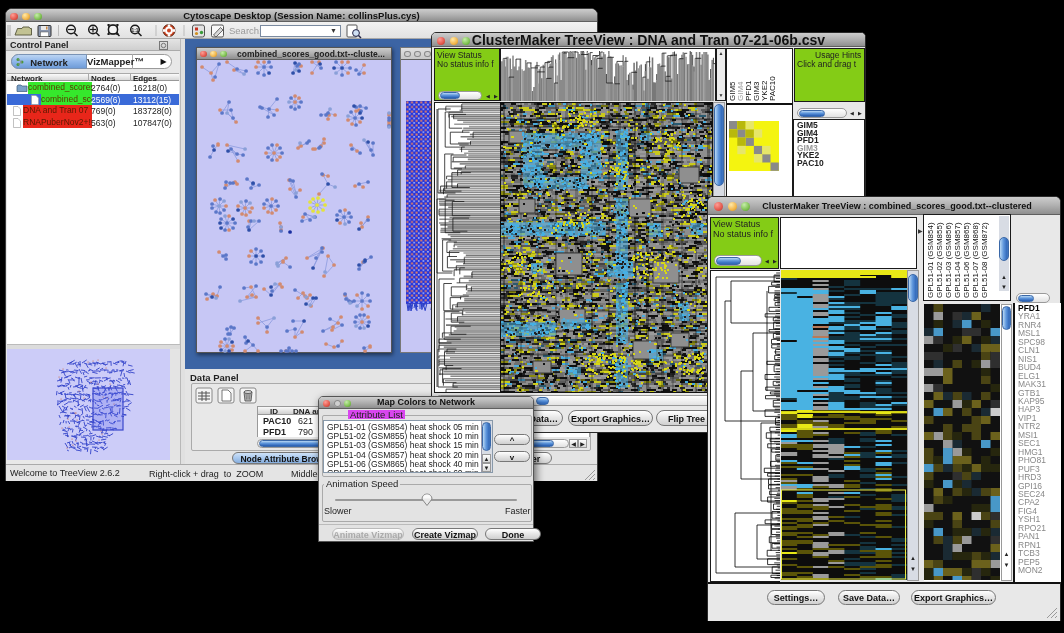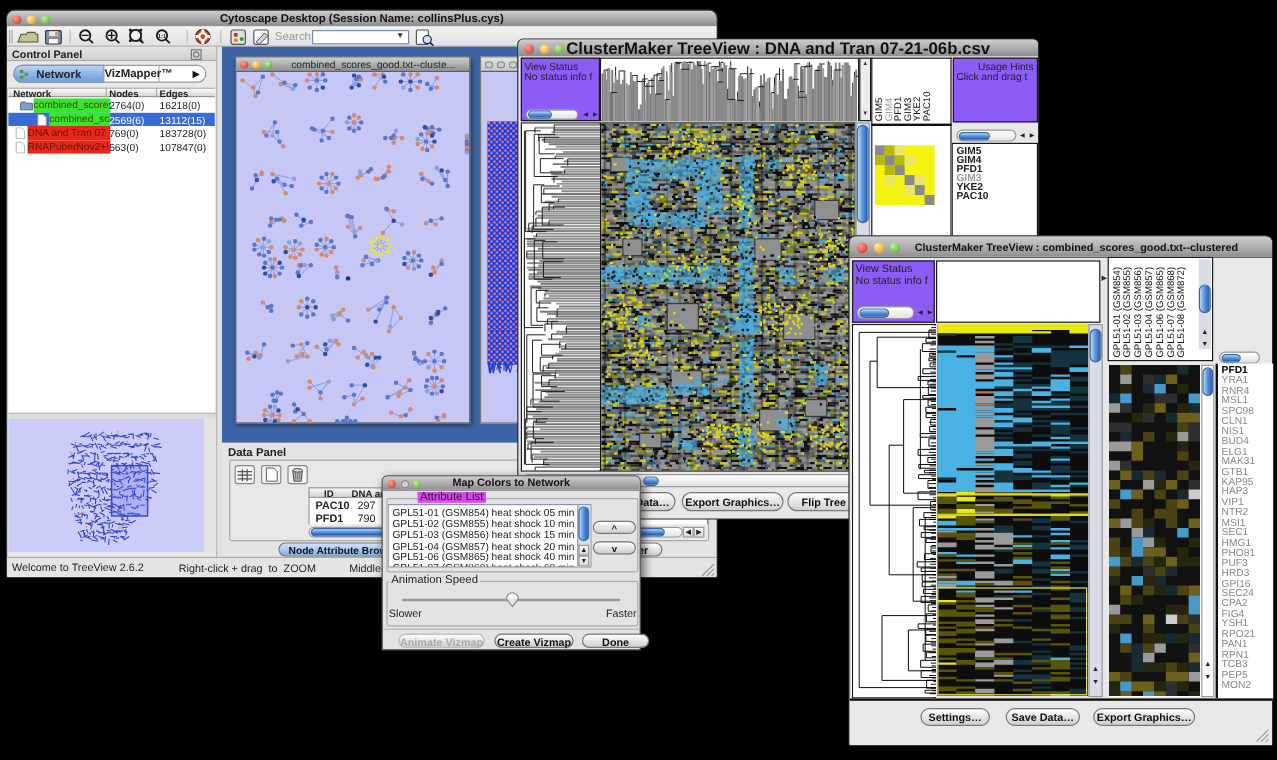--- a/index.html
+++ b/index.html
@@ -11,21 +11,21 @@
   border-bottom:1px solid #5f5f5f; text-align:center; color:#111; font-weight:bold; }
 .lights { position:absolute; display:flex; gap:4.5px; }
 .lt { border-radius:50%; }
 .lt.r { background:radial-gradient(circle at 35% 30%, #ff9d95, #e2574b 60%, #b03227); }
 .lt.y { background:radial-gradient(circle at 35% 30%, #ffe9a8, #f2b548 60%, #c68a1e); }
 .lt.g { background:radial-gradient(circle at 35% 30%, #c5edaa, #7fc151 60%, #4e9427); }
 .lt.o { background:#cfcfcf; box-shadow:inset 0 0 0 1px #8a8a8a; }
 .pill { position:absolute; background:linear-gradient(#ffffff,#e8e8e8 45%,#cfcfcf);
   border:1px solid #777; border-radius:9px; text-align:center; color:#111;
   font-weight:bold; font-size:9px; }
-.panelbox { position:absolute; background:#8b5cf6; border:1px solid #1a1a1a; }
+.panelbox { position:absolute; background:#84cc16; border:1px solid #1a1a1a; }
 .statustxt { font-size:9px; color:#222; line-height:9px; }
 .sbtrack { position:absolute; background:linear-gradient(#ffffff,#e2e2e2); border:1px solid #9a9a9a; border-radius:6px; }
 .sbthumb { position:absolute; background:linear-gradient(#b8d8f4,#5e96dc 45%,#2f66b8 90%,#5a8cc8); border:1px solid #3a68a8; border-radius:5px; }
 .sbtrackv { position:absolute; background:#d8dce4; border:1px solid #9a9a9a; }
 .sbthumbv { position:absolute; background:linear-gradient(90deg,#b8d8f4,#5e96dc 45%,#2f66b8 90%,#5a8cc8); border:1px solid #3a68a8; border-radius:5px; }
 .arrbtn { position:absolute; background:linear-gradient(#fdfdfd,#d8d8d8); border:1px solid #999; font-size:6px; color:#222; text-align:center; }
 .whitebox { position:absolute; background:#fff; border:1px solid #1a1a1a; }
 svg { display:block; }
 </style></head>
 <body>
@@ -173,21 +173,21 @@
           <rect x="86" y="39" width="30" height="42" fill="#5560e8" fill-opacity="0.25" stroke="#3a46cc" stroke-width="1.2"></rect>
         </svg>
   </div>
   <div class="abs" style="left:164px; top:340px; width:10px; height:111px; background:#e4e4e4;"></div>
 
   <div class="abs" style="left:174px; top:30px; width:5px; height:425px; background:#e0e0e0; border-left:1px solid #b8b8b8;"></div>
 
   <div class="abs" style="left:179px; top:30px; width:412px; height:330px; background:#3c64a4; overflow:hidden;">
 
     <div class="abs" style="left:11px; top:8px; width:196px; height:306px; background:#c7c7f5; border:1px solid #555; box-shadow:1px 2px 4px rgba(0,0,0,0.5);">
-      <div class="tbar" style="height:12px; font-size:8.5px; line-height:12px; font-weight:normal; color:#222; padding-left:34px;">combined_scores_good.txt--cluste...</div>
+      <div class="tbar" style="height:12px; font-size:8.5px; line-height:12px; font-weight:bold; color:#222; padding-left:34px;">combined_scores_good.txt--cluste...</div>
       <div class="lights" style="left:3px; top:2.8px; gap:3.5px;">
             <div class="lt r" style="width:6.5px;height:6.5px;"></div>
             <div class="lt y" style="width:6.5px;height:6.5px;"></div>
             <div class="lt g" style="width:6.5px;height:6.5px;"></div>
           </div>
       <div class="abs" style="left:0; top:12px; width:194px; height:293px; overflow:hidden;">
         <svg width="194" height="293">
               <path d="M14 13L22 4M14 13L5 7M22 4L18 17M14 13L16 20M40 9L30 2M40 9L47 14M47 14L37 10M40 9L49 11M67 7L74 7M67 7L72 13M67 7L67 15M67 7L61 13M67 7L59 7M67 7L61 2M67 7L67 2M67 7L72 2M99 10L102 11M99 10L104 6M104 6L98 3M98 3L96 13M102 11L102 4M96 13L100 6M124 8L115 2M115 2L122 2M122 2L123 4M122 2L115 13M145 8L153 8M145 8L151 13M145 8L145 15M145 8L139 13M145 8L137 8M145 8L139 2M145 8L145 2M145 8L151 2M167 13L159 10M167 13L162 14M162 14L167 5M30 53L36 58M36 58L34 50M34 50L23 50M30 53L32 42M30 53L39 62M32 42L25 53M72 49L63 47M72 49L80 39M72 49L77 55M77 55L65 48M72 49L71 57M72 49L80 50M98 42L104 42M98 42L102 47M98 42L98 49M98 42L94 47M98 42L92 42M98 42L94 38M98 42L98 36M98 42L102 38M131 53L138 55M131 53L124 55M131 53L131 59M131 53L133 49M131 53L132 55M133 49L129 55M162 50L159 47M162 50L164 51M159 47L157 46M159 47L169 48M169 48L163 46M17 90L21 84M21 84L21 85M17 90L13 97M17 90L16 86M40 94L30 85M40 94L46 95M40 94L31 91M40 94L34 89M34 89L41 101M30 85L48 89M77 93L85 93M77 93L83 97M77 93L80 100M77 93L75 100M77 93L71 97M77 93L69 93M77 93L71 88M77 93L75 85M77 93L80 85M77 93L83 88M104 86L103 83M103 83L101 88M104 86L110 83M101 88L112 81M124 86L122 88M124 86L123 87M122 88L116 89M123 87L127 79M123 87L127 83M116 89L118 89M155 89L160 91M160 91L154 85M154 85L163 93M174 90L167 80M167 80L176 95M176 95L176 83M174 90L171 82M33 123L38 122M38 122L40 124M40 124L36 123M36 123L28 128M28 128L29 125M29 125L29 122M56 124L50 119M56 124L56 123M56 123L54 128M54 128L62 125M93 129L99 137M99 137L92 120M99 137L99 133M99 133L103 130M99 133L96 121M99 133L93 120M131 124L126 115M131 124L122 134M131 124L138 127M126 115L125 114M126 115L131 116M162 124L158 126M162 124L171 122M162 124L166 127M30 163L38 163M30 163L36 168M30 163L32 170M30 163L28 170M30 163L24 168M30 163L23 163M30 163L24 159M30 163L28 156M30 163L32 156M30 163L36 159M57 161L62 161M62 161L52 170M52 170L52 161M52 170L54 161M52 170L51 167M84 167L84 170M84 167L84 171M84 171L83 163M83 163L84 167M113 160L108 154M108 154L117 157M108 154L118 157M117 157L105 161M108 154L106 157M147 157L154 157M147 157L152 162M147 157L148 164M147 157L143 163M147 157L140 160M147 157L140 155M147 157L143 151M147 157L148 150M147 157L152 153M164 163L165 167M165 167L162 169M162 169L171 160M165 167L171 157M26 196L29 195M29 195L29 199M29 199L22 192M59 196L66 196M59 196L64 202M59 196L59 204M59 196L54 202M59 196L52 196M59 196L54 191M59 196L59 189M59 196L64 191M86 202L93 207M86 202L81 206M86 202L89 198M89 198L80 203M89 198L80 204M81 206L86 201M119 198L125 188M125 188L116 208M116 208L126 188M126 188L110 198M110 198L125 192M137 205L131 196M137 205L127 216M131 196L128 212M167 202L168 200M168 200L162 209M167 202L174 197M174 197L162 205M162 209L166 202M162 209L168 201M16 234L19 238M16 234L20 236M20 236L9 234M16 234L10 239M9 234L15 237M20 236L23 227M50 237L59 237M59 237L43 241M50 237L55 235M59 237L54 227M50 237L59 226M54 227L47 228M75 231L83 224M83 224L74 235M83 224L78 224M78 224L85 227M78 224L74 227M74 235L67 229M106 233L109 237M109 237L110 238M106 233L101 238M109 237L108 236M110 238L113 235M109 237L98 230M119 238L116 238M116 238L113 245M119 238L114 246M116 238L109 244M152 241L148 235M148 235L154 242M154 242L148 234M148 234L153 243M148 235L149 239M165 241L173 241M165 241L171 246M165 241L165 249M165 241L160 246M165 241L157 241M165 241L160 235M165 241L165 233M165 241L171 235M34 267L33 274M33 274L37 268M33 274L31 274M34 267L30 269M30 269L32 274M70 267L77 258M70 267L70 272M70 267L61 258M77 258L61 263M98 269L98 277M98 277L105 272M98 277L107 261M107 261L96 261M98 269L90 271M136 267L135 270M136 267L126 271M135 270L145 265M126 271L141 263M145 265L133 259M136 267L144 257M165 262L172 262M165 262L171 266M165 262L167 268M165 262L163 268M165 262L159 266M165 262L158 262M165 262L159 257M165 262L163 255M165 262L167 255M165 262L171 257M30 286L36 286M30 286L35 290M30 286L32 291M30 286L28 291M30 286L24 290M30 286L23 286M30 286L24 282M30 286L28 279M30 286L32 279M30 286L35 282M56 285L48 277M56 285L61 291M48 277L49 283M56 285L51 281M56 285L48 291M91 291L92 288M92 288L95 291M91 291L89 291M95 291L99 291M89 291L84 291M99 291L89 291M137 287L129 284M137 287L141 286M141 286L145 281M173 287L173 286M173 287L168 291M173 286L167 288M22 146L29 146M22 146L27 150M22 146L23 153M22 146L19 152M22 146L15 148M22 146L15 144M22 146L18 140M22 146L23 139M22 146L27 141M48 148L55 148M48 148L53 152M48 148L49 155M48 148L45 154M48 148L41 150M48 148L41 146M48 148L44 142M48 148L49 141M48 148L53 143M74 146L81 146M74 146L79 150M74 146L75 153M74 146L71 152M74 146L67 148M74 146L67 144M74 146L70 140M74 146L75 139M74 146L79 141M252 60L192 60M252 60L192 64M252 60L192 67M252 60L192 66M252 60L192 62M252 60L192 58M252 60L192 54M252 60L192 53M252 60L192 55M158 58L165 58M158 58L163 62M158 58L159 65M158 58L155 64M158 58L151 60M158 58L151 56M158 58L154 52M158 58L159 51M158 58L163 53M120 145L128 145M120 145L126 150M120 145L121 152M120 145L116 151M120 145L113 148M120 145L113 142M120 145L116 139M120 145L121 138M120 145L126 140" stroke="#8c9ade" stroke-width="0.8" fill="none"></path>
               <path d="M14 13h.1M5 7h.1M16 20h.1M30 2h.1M37 10h.1M59 7h.1M61 2h.1M67 2h.1M104 6h.1M115 2h.1M122 2h.1M115 13h.1M151 13h.1M145 2h.1M151 2h.1M167 13h.1M167 5h.1M23 50h.1M39 62h.1M80 50h.1M98 42h.1M98 36h.1M102 38h.1M138 55h.1M131 59h.1M132 55h.1M162 50h.1M21 84h.1M21 85h.1M30 85h.1M41 101h.1M77 93h.1M83 97h.1M80 100h.1M69 93h.1M80 85h.1M104 86h.1M101 88h.1M124 86h.1M116 89h.1M127 79h.1M127 83h.1M118 89h.1M160 91h.1M154 85h.1M38 122h.1M40 124h.1M29 125h.1M93 129h.1M92 120h.1M103 130h.1M126 115h.1M122 134h.1M131 116h.1M158 126h.1M166 127h.1M32 170h.1M32 156h.1M52 161h.1M84 167h.1M84 170h.1M83 163h.1M106 157h.1M143 163h.1M148 150h.1M164 163h.1M165 167h.1M171 157h.1M22 192h.1M52 196h.1M54 191h.1M86 202h.1M89 198h.1M86 201h.1M126 188h.1M110 198h.1M137 205h.1M131 196h.1M127 216h.1M166 202h.1M16 234h.1M20 236h.1M10 239h.1M50 237h.1M59 237h.1M55 235h.1M54 227h.1M83 224h.1M85 227h.1M67 229h.1M106 233h.1M110 238h.1M101 238h.1M108 236h.1M113 235h.1M114 246h.1M148 235h.1M171 246h.1M165 249h.1M160 235h.1M70 272h.1M61 258h.1M61 263h.1M98 277h.1M105 272h.1M136 267h.1M135 270h.1M141 263h.1M144 257h.1M165 262h.1M171 257h.1M30 286h.1M36 286h.1M35 290h.1M23 286h.1M24 282h.1M61 291h.1M48 291h.1M89 291h.1M137 287h.1M129 284h.1M145 281h.1M173 287h.1M173 286h.1M168 291h.1M29 146h.1M18 140h.1M48 148h.1M55 148h.1M53 152h.1M49 155h.1M45 154h.1M41 146h.1M79 150h.1M75 153h.1M71 152h.1M67 148h.1M75 139h.1M192 64h.1M192 62h.1M192 54h.1M192 55h.1M163 62h.1M155 64h.1M151 60h.1M159 51h.1" stroke="#d28a70" stroke-width="3.7" stroke-linecap="round" fill="none"></path>
               <path d="M22 4h.1M18 17h.1M40 9h.1M49 11h.1M67 7h.1M74 7h.1M67 15h.1M61 13h.1M72 2h.1M102 4h.1M100 6h.1M124 8h.1M153 8h.1M145 15h.1M139 2h.1M159 10h.1M162 14h.1M36 58h.1M34 50h.1M32 42h.1M25 53h.1M72 49h.1M63 47h.1M80 39h.1M77 55h.1M65 48h.1M71 57h.1M104 42h.1M102 47h.1M98 49h.1M94 47h.1M94 38h.1M131 53h.1M124 55h.1M129 55h.1M159 47h.1M164 51h.1M169 48h.1M163 46h.1M13 97h.1M16 86h.1M40 94h.1M46 95h.1M34 89h.1M85 93h.1M75 100h.1M71 97h.1M71 88h.1M75 85h.1M83 88h.1M110 83h.1M112 81h.1M122 88h.1M123 87h.1M155 89h.1M163 93h.1M174 90h.1M176 95h.1M176 83h.1M33 123h.1M36 123h.1M28 128h.1M29 122h.1M56 124h.1M50 119h.1M54 128h.1M62 125h.1M99 137h.1M96 121h.1M93 120h.1M125 114h.1M162 124h.1M171 122h.1M30 163h.1M38 163h.1M36 168h.1M28 170h.1M24 159h.1M62 161h.1M54 161h.1M51 167h.1M84 171h.1M113 160h.1M108 154h.1M118 157h.1M105 161h.1M147 157h.1M154 157h.1M152 162h.1M140 155h.1M143 151h.1M152 153h.1M171 160h.1M26 196h.1M29 195h.1M29 199h.1M64 202h.1M59 204h.1M54 202h.1M59 189h.1M64 191h.1M93 207h.1M119 198h.1M125 188h.1M125 192h.1M167 202h.1M162 209h.1M174 197h.1M9 234h.1M23 227h.1M59 226h.1M47 228h.1M75 231h.1M98 230h.1M152 241h.1M154 242h.1M148 234h.1M149 239h.1M165 241h.1M173 241h.1M157 241h.1M165 233h.1M171 235h.1M34 267h.1M33 274h.1M37 268h.1M31 274h.1M30 269h.1M32 274h.1M70 267h.1M98 269h.1M96 261h.1M90 271h.1M126 271h.1M145 265h.1M133 259h.1M172 262h.1M163 268h.1M158 262h.1M159 257h.1M163 255h.1M167 255h.1M28 279h.1M56 285h.1M48 277h.1M49 283h.1M91 291h.1M92 288h.1M95 291h.1M89 291h.1M99 291h.1M84 291h.1M141 286h.1M167 288h.1M27 150h.1M23 153h.1M19 152h.1M15 148h.1M15 144h.1M23 139h.1M49 141h.1M74 146h.1M81 146h.1M67 144h.1M70 140h.1M79 141h.1M252 60h.1M192 60h.1M192 66h.1M192 58h.1M158 58h.1M159 65h.1M154 52h.1" stroke="#5b77c8" stroke-width="3.7" stroke-linecap="round" fill="none"></path>
@@ -246,21 +246,21 @@
               <line x1="53" y1="6.5" x2="53" y2="12.5"></line>
               <line x1="55" y1="6.5" x2="54.5" y2="12.5"></line>
             </g>
       </svg>
 
       <div class="abs" style="left:65px; top:22px; width:333px; height:9px; background:linear-gradient(#fafafa,#d0d0d0); border:1px solid #999;"></div>
       <div class="abs statustxt" style="left:78px; top:23px; font-size:8px; font-weight:bold;">ID</div>
       <div class="abs statustxt" style="left:101px; top:23px; font-size:8px; font-weight:bold;">DNA and Tran 07-21-06b</div>
       <div class="abs" style="left:65px; top:31px; width:333px; height:22px; background:#fff; border-left:1px solid #999; border-right:1px solid #999;"></div>
       <div class="abs statustxt" style="left:71px; top:33px; font-weight:bold;">PAC10</div>
-      <div class="abs statustxt" style="left:106px; top:33px;">297</div>
+      <div class="abs statustxt" style="left:106px; top:33px;">621</div>
       <div class="abs statustxt" style="left:71px; top:44px; font-weight:bold;">PFD1</div>
       <div class="abs statustxt" style="left:106px; top:44px;">790</div>
 
       <div class="sbtrack" style="left:65px; top:55px; width:312px; height:9px;"></div>
       <div class="sbthumb" style="left:67px; top:56px; width:295px; height:7px;"></div>
       <div class="arrbtn" style="left:377px; top:55px; width:9px; height:9px; line-height:9px;">◀</div>
       <div class="arrbtn" style="left:386px; top:55px; width:9px; height:9px; line-height:9px;">▶</div>
     </div>
   </div>
 

